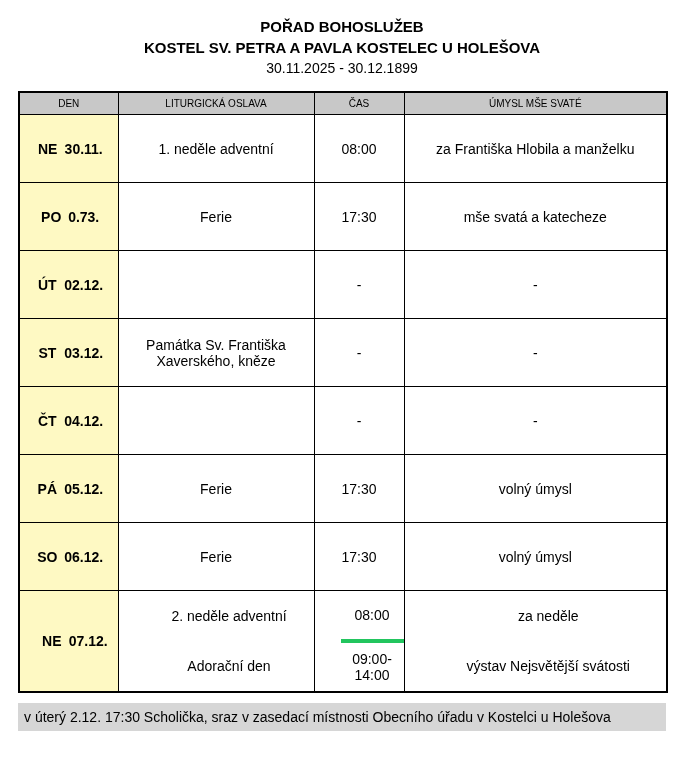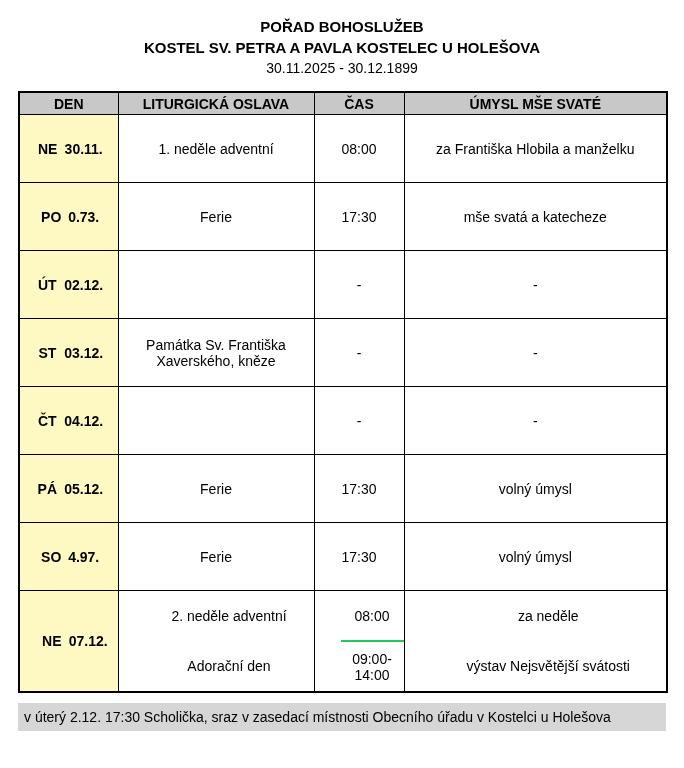--- a/index.html
+++ b/index.html
@@ -30,22 +30,22 @@
   table.schedule {
     border-collapse: collapse;
     width: 648px;
     margin-top: 12px;
     border: 2px solid #000000;
     table-layout: fixed;
   }
   .schedule th, .schedule td { border: 1px solid #000000; }
   .schedule thead th {
     background: #c8c8c8;
-    font-size: 14px;
-    font-weight: bold;
+    font-size: 10px;
+    font-weight: normal;
     height: 21px;
     text-align: center;
     padding: 0 4px;
   }
   col.c-day  { width: 99px; }
   col.c-cel  { width: 196px; }
   col.c-time { width: 90px; }
   col.c-int  { width: 263px; }
   .schedule tbody td {
     font-size: 14px;
@@ -70,21 +70,21 @@
     height: 100px;
   }
   .stack > div {
     flex: 1;
     display: flex;
     align-items: center;
     justify-content: center;
     padding: 2px 6px;
     margin-left: 26px;
   }
-  .stack > div.second-time { border-top: 2px solid #22c55e; }
+  .stack > div.second-time { border-top: 4px solid #22c55e; }
   .note {
     margin-top: 10px;
     width: 648px;
     box-sizing: border-box;
     background: #d6d6d6;
     font-size: 14px;
     line-height: 20px;
     padding: 4px 6px;
     text-align: left;
   }
@@ -173,21 +173,21 @@
           <span>05.12.</span>
         </td>
         <td>Ferie</td>
         <td>17:30</td>
         <td>volný úmysl</td>
       </tr>
 
       <tr>
         <td class="day-cell">
           <span class="dow">SO</span>
-          <span>4.97.</span>
+          <span>06.12.</span>
         </td>
         <td>Ferie</td>
         <td>17:30</td>
         <td>volný úmysl</td>
       </tr>
 
       <tr class="row-last">
         <td class="day-cell">
           <span class="dow">NE</span>
           <span>07.12.</span>

